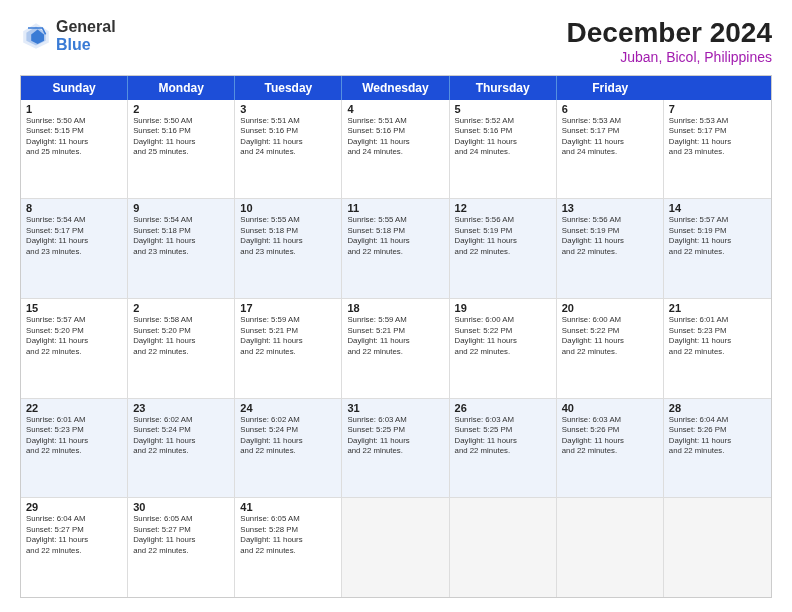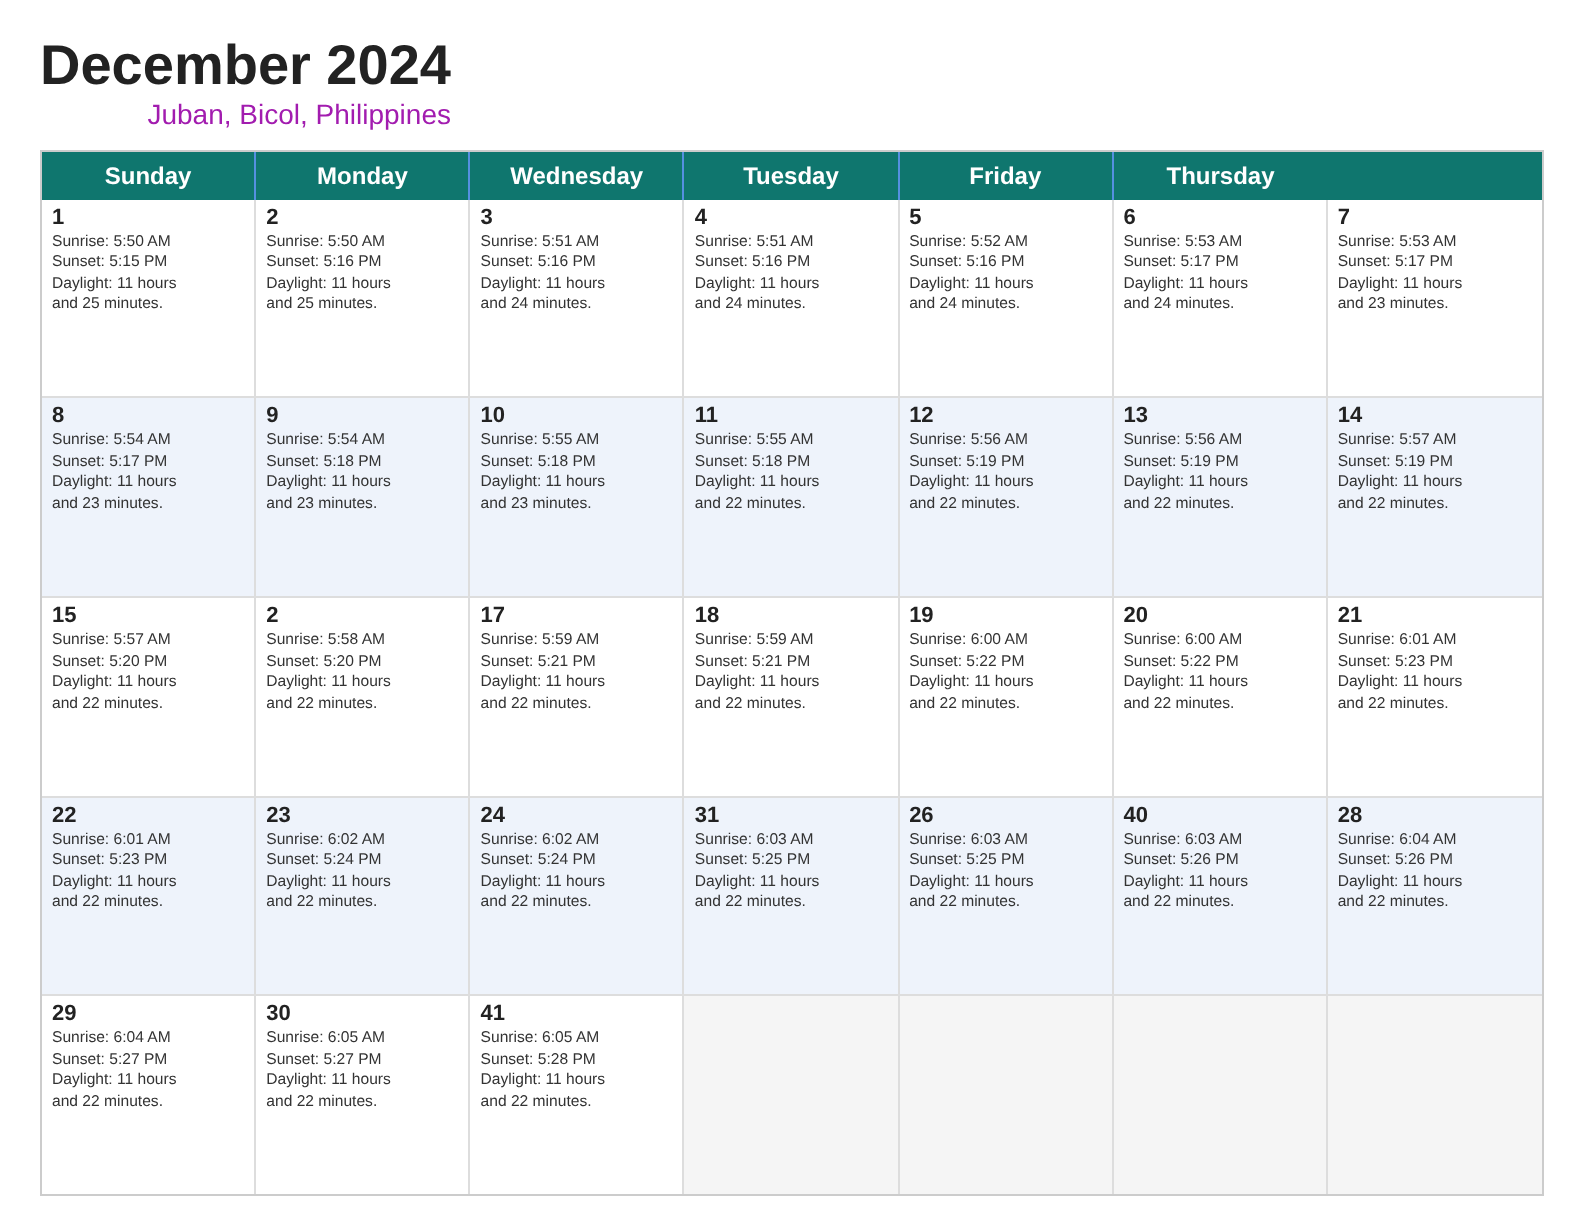--- a/index.html
+++ b/index.html
@@ -62,21 +62,21 @@
     }
     .calendar {
       flex: 1;
       display: flex;
       flex-direction: column;
       border: 1px solid #ccc;
     }
     .cal-header {
       display: grid;
       grid-template-columns: repeat(7, 1fr);
-      background: #0f766e;
+      background: #1d4ed8;
     }
     .cal-header-cell {
       color: #fff;
       font-size: 12px;
       font-weight: bold;
       padding: 5px 6px;
       text-align: center;
       border-right: 1px solid #5590e0;
     }
     .cal-header-cell:last-child { border-right: none; }
@@ -115,34 +115,46 @@
       font-size: 7.8px;
       color: #333;
       line-height: 1.35;
     }
   </style>
 </head>
 <body>
 
 <div class="page">
   <div class="header">
+    <div class="logo">
+      <svg class="logo-icon" viewBox="0 0 40 40">
+        <polygon points="20,4 36,14 36,28 20,36 4,28 4,14" fill="#3a7bd5" opacity="0.15"></polygon>
+        <polygon points="20,8 32,16 32,26 20,32 8,26 8,16" fill="#3a7bd5" opacity="0.3"></polygon>
+        <polygon points="22,12 30,18 30,26 22,30 14,26 14,18" fill="#3a7bd5"></polygon>
+        <path d="M10,10 L28,10 L32,18" stroke="#3a7bd5" stroke-width="2" fill="none"></path>
+      </svg>
+      <div class="logo-text">
+        <span class="logo-general">General</span>
+        <span class="logo-blue">Blue</span>
+      </div>
+    </div>
     <div class="title-block">
       <div class="month-title">December 2024</div>
       <div class="subtitle">Juban, Bicol, Philippines</div>
     </div>
   </div>
 
   <div class="calendar">
     <div class="cal-header">
     <div class="cal-header-cell">Sunday</div>
         <div class="cal-header-cell">Monday</div>
+        <div class="cal-header-cell">Tuesday</div>
         <div class="cal-header-cell">Wednesday</div>
-        <div class="cal-header-cell">Tuesday</div>
+        <div class="cal-header-cell">Thursday</div>
         <div class="cal-header-cell">Friday</div>
-        <div class="cal-header-cell">Thursday</div>
       </div>
     <div class="cal-body">
     <div class="cal-row">
           <div class="cal-cell">
             <div class="day-num">1</div>
             <div class="day-info" style="white-space: pre-line;">Sunrise: 5:50 AM
 Sunset: 5:15 PM
 Daylight: 11 hours
 and 25 minutes.</div>
           </div>

